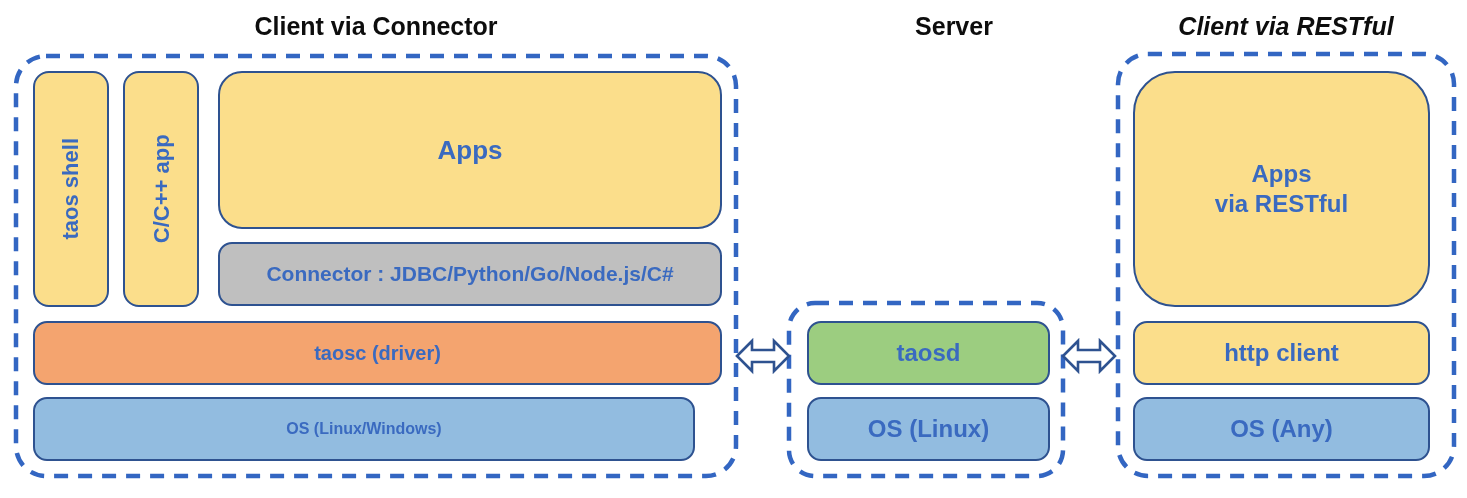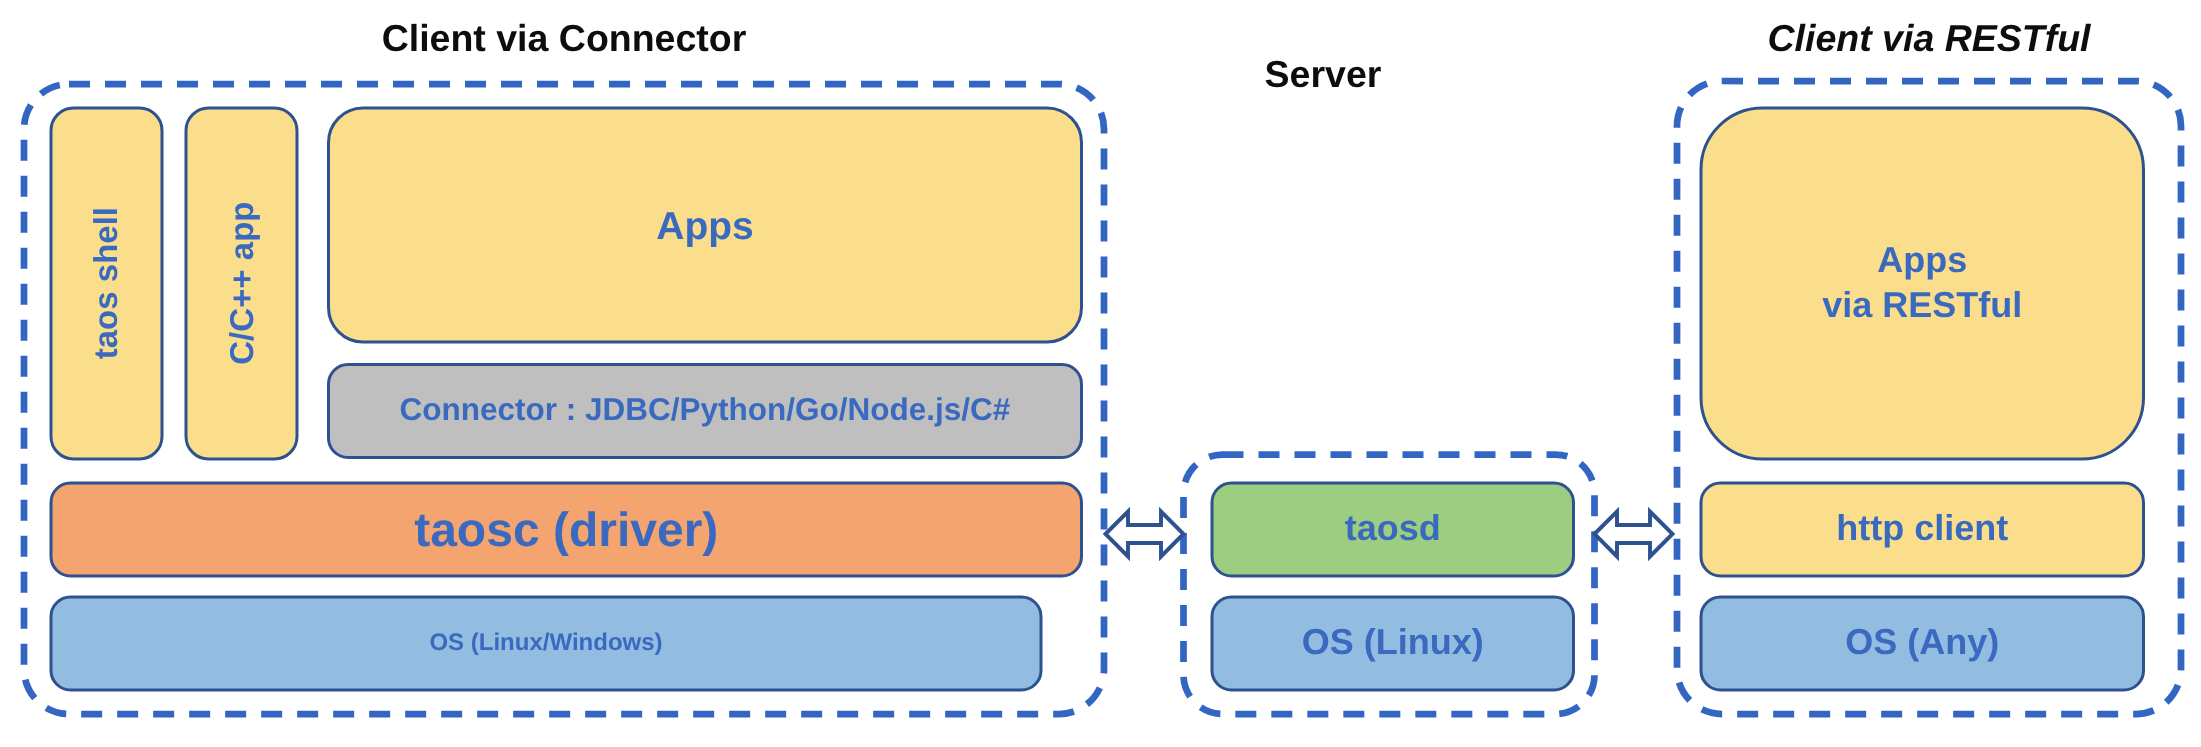--- a/index.html
+++ b/index.html
@@ -56,21 +56,21 @@
     display:block;
   }
   .arrow-svg{position:absolute;}
 </style>
 </head>
 <body>
 
 <div id="stage">
 
   <div class="title" style="left:15px;width:722px;">Client via Connector</div>
-  <div class="title" style="left:744px;width:276px;margin-top:24px;">Server</div>
+  <div class="title" style="left:816px;width:276px;">Server</div>
   <div class="title" style="left:1117px;width:338px;font-style:italic;">Client via RESTful</div>
 
   <svg class="dash-rect" style="left:13px;top:53px;" width="726" height="426">
     <rect x="3" y="3" width="720" height="420" rx="30" ry="30" fill="none" stroke="var(--dashed-border)" stroke-width="4.5" stroke-dasharray="14 10"></rect>
   </svg>
   <svg class="dash-rect" style="left:786px;top:300px;" width="280" height="179">
     <rect x="3" y="3" width="274" height="173" rx="26" ry="26" fill="none" stroke="var(--dashed-border)" stroke-width="4.5" stroke-dasharray="14 10"></rect>
   </svg>
   <svg class="dash-rect" style="left:1115px;top:51px;" width="342" height="428">
     <rect x="3" y="3" width="336" height="422" rx="30" ry="30" fill="none" stroke="var(--dashed-border)" stroke-width="4.5" stroke-dasharray="14 10"></rect>
@@ -85,21 +85,21 @@
   </div>
 
   <div class="box yellow" style="left:218px;top:71px;width:504px;height:158px;border-radius:24px;font-size:26px;">
     <span>Apps</span>
   </div>
 
   <div class="box gray" style="left:218px;top:242px;width:504px;height:64px;border-radius:14px;font-size:21px;align-items:center;">
     <span>Connector : JDBC/Python/Go/Node.js/C#</span>
   </div>
 
-  <div class="box orange" style="left:33px;top:321px;width:689px;height:64px;border-radius:14px;font-size:32px;">
+  <div class="box orange" style="left:33px;top:321px;width:689px;height:64px;border-radius:14px;font-size:20px;">
     <span>taosc (driver)</span>
   </div>
 
   <div class="box blue" style="left:33px;top:397px;width:662px;height:64px;border-radius:14px;font-size:16px;">
     <span>OS (Linux/Windows)</span>
   </div>
 
   <div class="box green" style="left:807px;top:321px;width:243px;height:64px;border-radius:14px;font-size:24px;">
     <span>taosd</span>
   </div>

